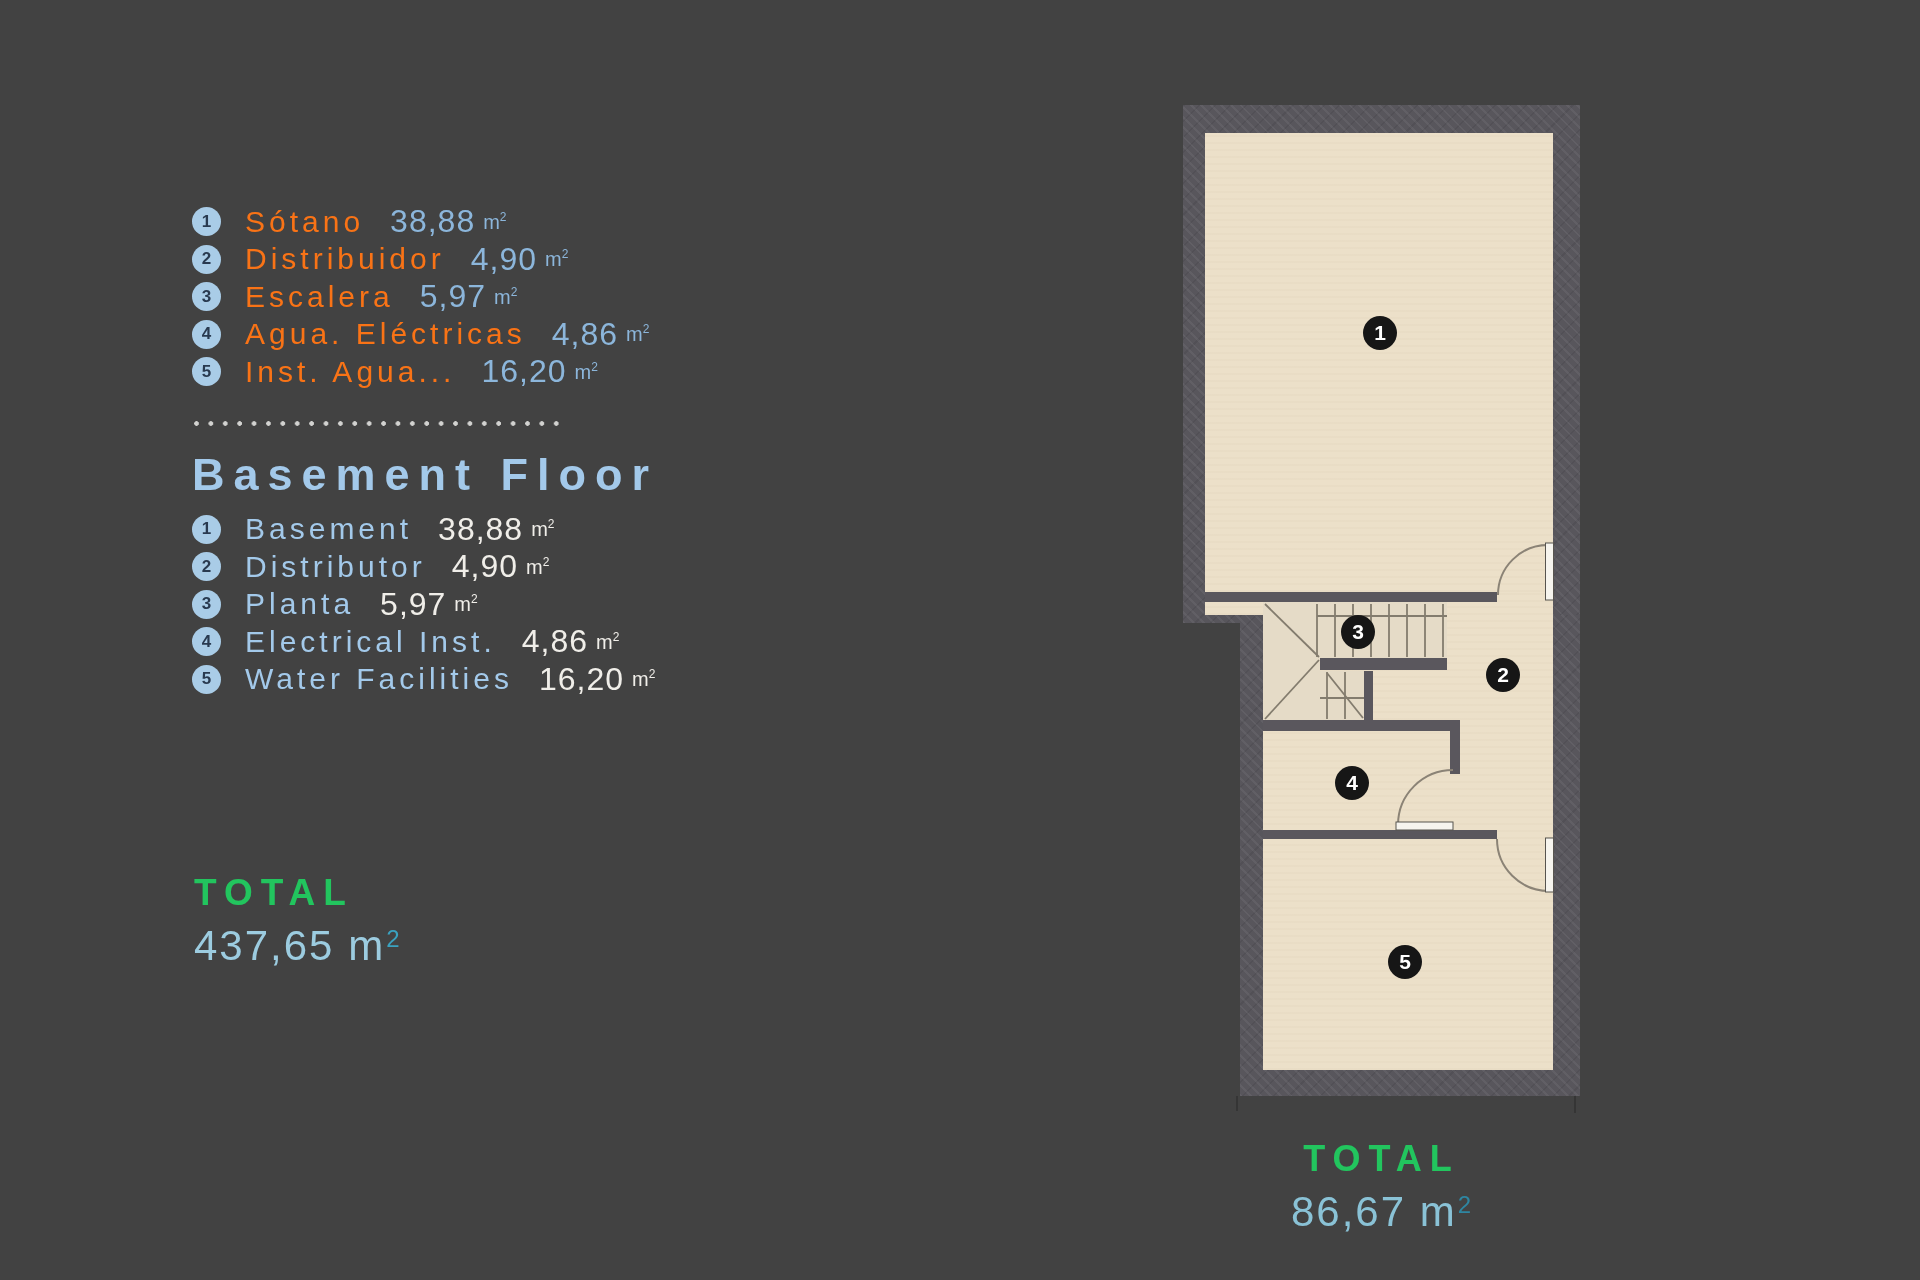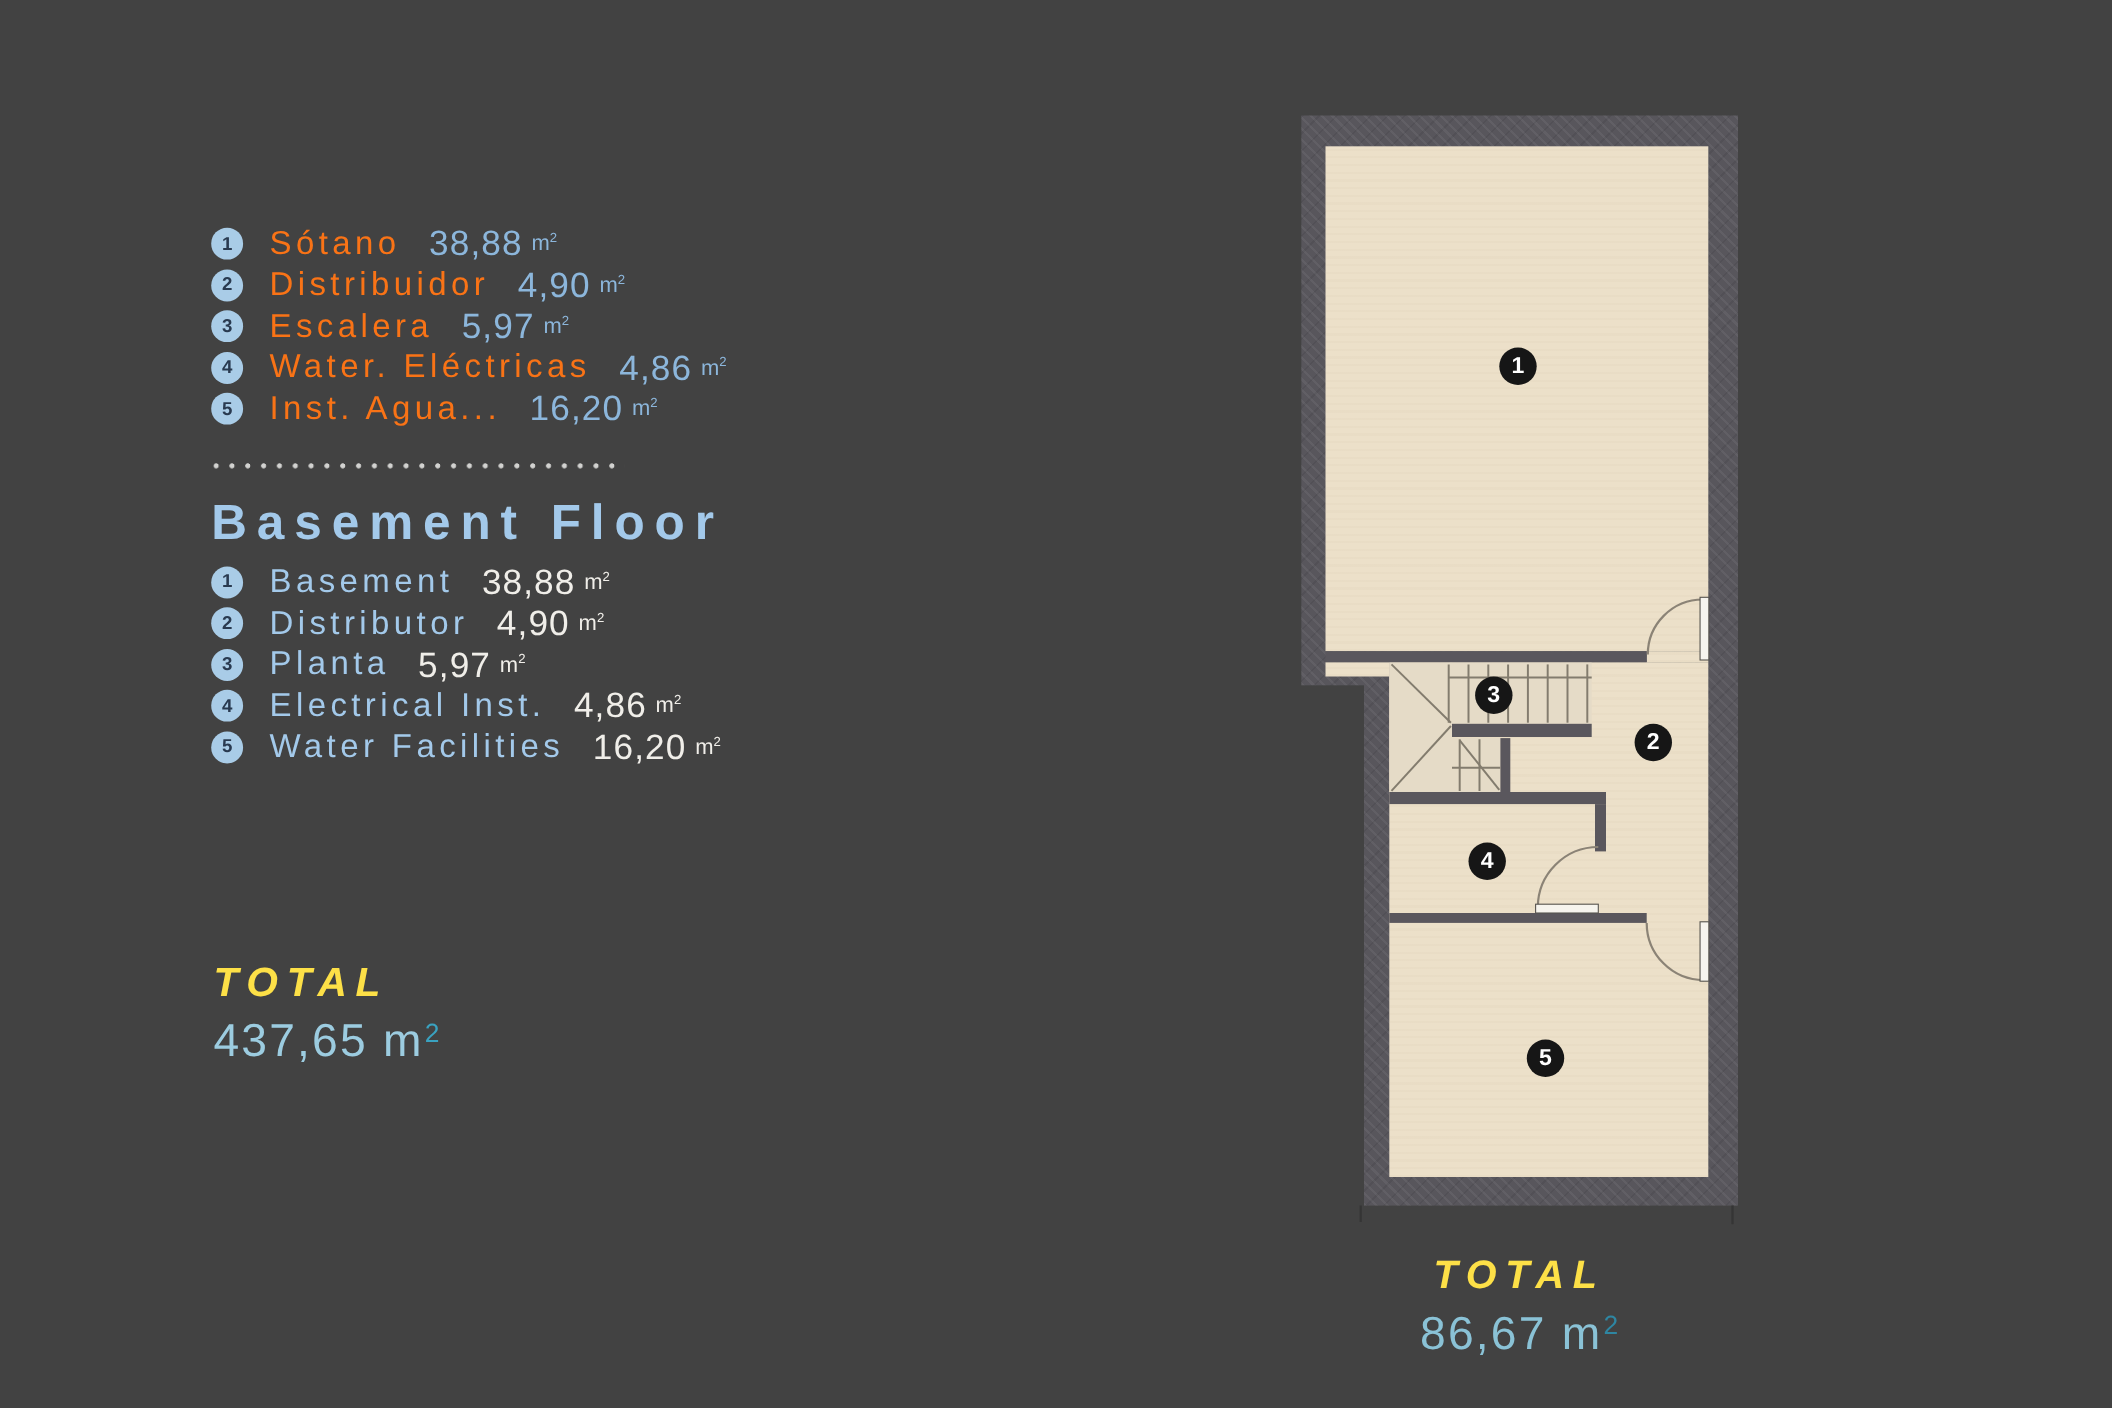--- a/index.html
+++ b/index.html
@@ -28,21 +28,21 @@
   .es-val{color:#8CB6DB;}
   .en-lab{color:#A3C9EA;}
   .en-val{color:#F0EEE9;}
   .dots-sep{
     width:374px;height:5px;margin:30px 0 26px 2px;
     background-image:radial-gradient(circle at 2.5px 2.5px,#D2D2D0 2px,transparent 2.6px);
     background-size:14.4px 5px;background-repeat:repeat-x;
   }
   
   .total-left{position:absolute;left:194px;top:872px;}
-  .total-label{font-size:37px;font-weight:bold;letter-spacing:8px;color:#fde047;font-style:italic;}
+  .total-label{font-size:37px;font-weight:bold;letter-spacing:8px;color:#22c55e;}
   .total-value{font-size:42px;letter-spacing:2px;color:#9CCCE0;margin-top:8px;}
   .total-value sup{font-size:24px;color:#3AA2C0;position:relative;top:2px;left:1px;}
   .total-plan{position:absolute;left:1183px;width:397px;top:1138px;text-align:center;}
   .total-plan .total-label{font-size:36px;}
   .total-plan .total-value{color:#8AC2D6;}
   .total-plan .total-value sup{color:#2E86A2;}
   
   .plan-title{
     position:absolute;left:1183px;top:22px;width:397px;text-align:center;
     font-size:44px;font-weight:bold;letter-spacing:14px;color:#F4F2ED;text-indent:14px;
@@ -87,21 +87,21 @@
       <span class="row-unit es-val"><span>m</span><sup>2</sup></span>
     </div>
     <div class="legend-row">
       <span class="num-badge">3</span>
       <span class="row-label es">Escalera</span>
       <span class="row-value es-val">5,97</span>
       <span class="row-unit es-val"><span>m</span><sup>2</sup></span>
     </div>
     <div class="legend-row">
       <span class="num-badge">4</span>
-      <span class="row-label es">Water. Eléctricas</span>
+      <span class="row-label es">Agua. Eléctricas</span>
       <span class="row-value es-val">4,86</span>
       <span class="row-unit es-val"><span>m</span><sup>2</sup></span>
     </div>
     <div class="legend-row">
       <span class="num-badge">5</span>
       <span class="row-label es">Inst. Agua...</span>
       <span class="row-value es-val">16,20</span>
       <span class="row-unit es-val"><span>m</span><sup>2</sup></span>
     </div>
 

